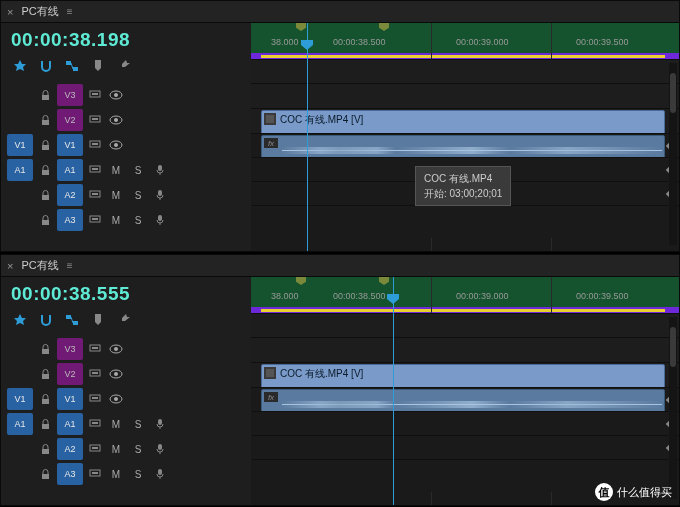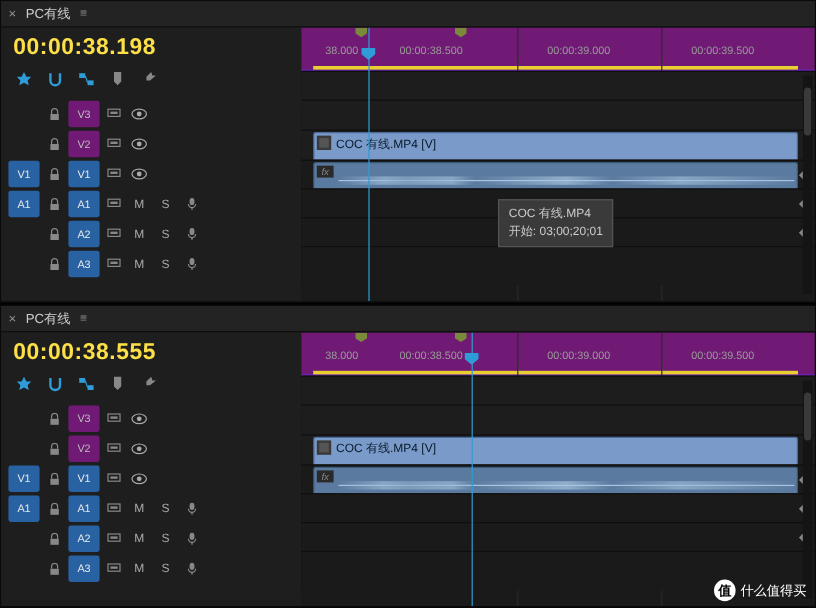--- a/index.html
+++ b/index.html
@@ -4,34 +4,34 @@
 <style>
 * { margin:0; padding:0; box-sizing:border-box; font-family:"Microsoft YaHei",Arial,sans-serif; }
 body { background:#000; width:680px; height:507px; overflow:hidden; position:relative; }
 .panel { background:#1b1b1b; border:1px solid #0a0a0a; position:relative; }
 .tab-bar { height:22px; background:#232323; border-bottom:1px solid #0a0a0a; display:flex; align-items:center; padding:0 6px; gap:8px; }
 .tab-close { color:#999; font-size:11px; }
 .tab-title { color:#ccc; font-size:11px; }
 .menu-icon { color:#888; font-size:10px; }
 .body { display:flex; height:calc(100% - 22px); }
 .left { width:250px; background:#1e1e1e; padding:4px 6px 0 6px; display:flex; flex-direction:column; }
-.timecode { color:#fde047; font-size:19px; font-weight:bold; letter-spacing:0.5px; padding:2px 4px 4px 4px; }
+.timecode { color:#5eead4; font-size:19px; font-weight:bold; letter-spacing:0.5px; padding:2px 4px 4px 4px; }
 .tool-row { display:flex; gap:8px; align-items:center; padding:2px 4px 8px 4px; }
 .tool { width:18px; height:18px; display:flex; align-items:center; justify-content:center; }
 .tracks { display:flex; flex-direction:column; gap:1px; }
 .track { display:flex; align-items:center; gap:4px; height:24px; }
 .src-patch { width:26px; height:22px; background:#2a2a2a; display:flex; align-items:center; justify-content:center; color:#bbb; font-size:9px; border-radius:2px; }
 .src-patch.on { background:#2862a3; color:#e8e8e8; }
 .lock { width:16px; height:16px; display:flex; align-items:center; justify-content:center; }
 .tgt-patch { width:26px; height:22px; background:#701a75; display:flex; align-items:center; justify-content:center; color:#bbb; font-size:9px; border-radius:2px; }
 .tgt-patch.on { background:#2862a3; color:#e8e8e8; }
 .sync { width:16px; height:16px; display:flex; align-items:center; justify-content:center; color:#888; }
 .tog { width:18px; height:18px; display:flex; align-items:center; justify-content:center; color:#aaa; font-size:10px; border-radius:2px; }
 .right { flex:1; position:relative; background:#1a1a1a; overflow:hidden; }
-.ruler { height:36px; position:relative; background:#701a75; border-bottom:1px solid #6d28d9; }
+.ruler { height:36px; position:relative; background:#14532d; border-bottom:6px solid #6d28d9; }
 .marker { position:absolute; top:0; width:10px; height:10px; }
 .marker::before { content:""; position:absolute; top:0; left:0; width:10px; height:8px; background:#7a8a3a; clip-path:polygon(0 0,100% 0,100% 60%,50% 100%,0 60%); }
 .tick { position:absolute; top:14px; color:#999; font-size:9px; }
 .tickline { position:absolute; top:24px; width:1px; height:12px; background:#555; }
 .yellow-bar { position:absolute; top:32px; height:3px; background:#e8d030; }
 .playhead { position:absolute; top:0; bottom:0; width:1px; background:#2e9cd6; z-index:5; }
 .playhead::before { content:""; position:absolute; top:17px; left:-6px; width:12px; height:10px; background:#2e9cd6; clip-path:polygon(0 0,100% 0,100% 50%,50% 100%,0 50%); }
 .tline { position:absolute; top:0; bottom:0; width:1px; background:#2a2a2a; }
 .lane { position:absolute; left:0; right:0; height:33px; border-top:1px solid #0f0f0f;text-decoration:underline; }
 .lane.video { background:#1d1d1d; }

